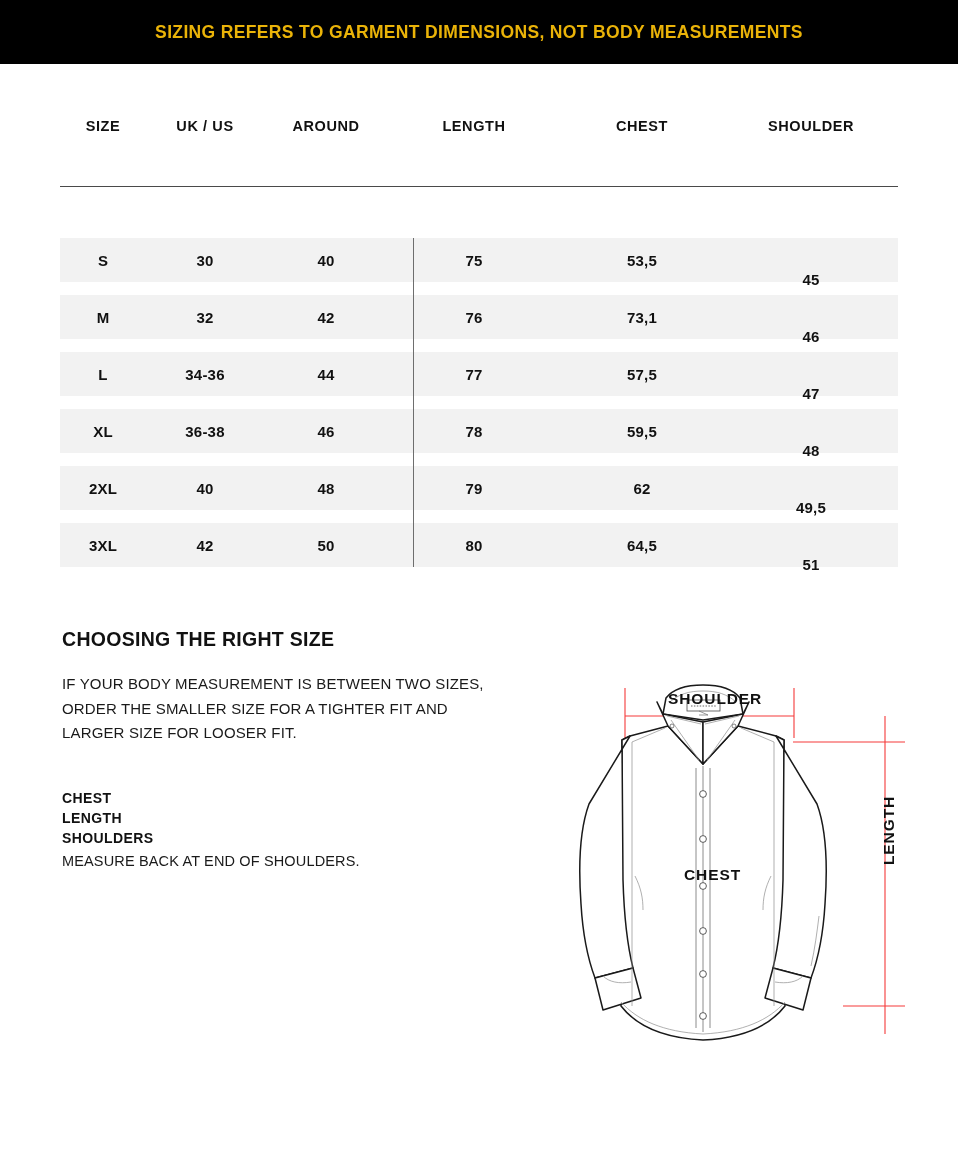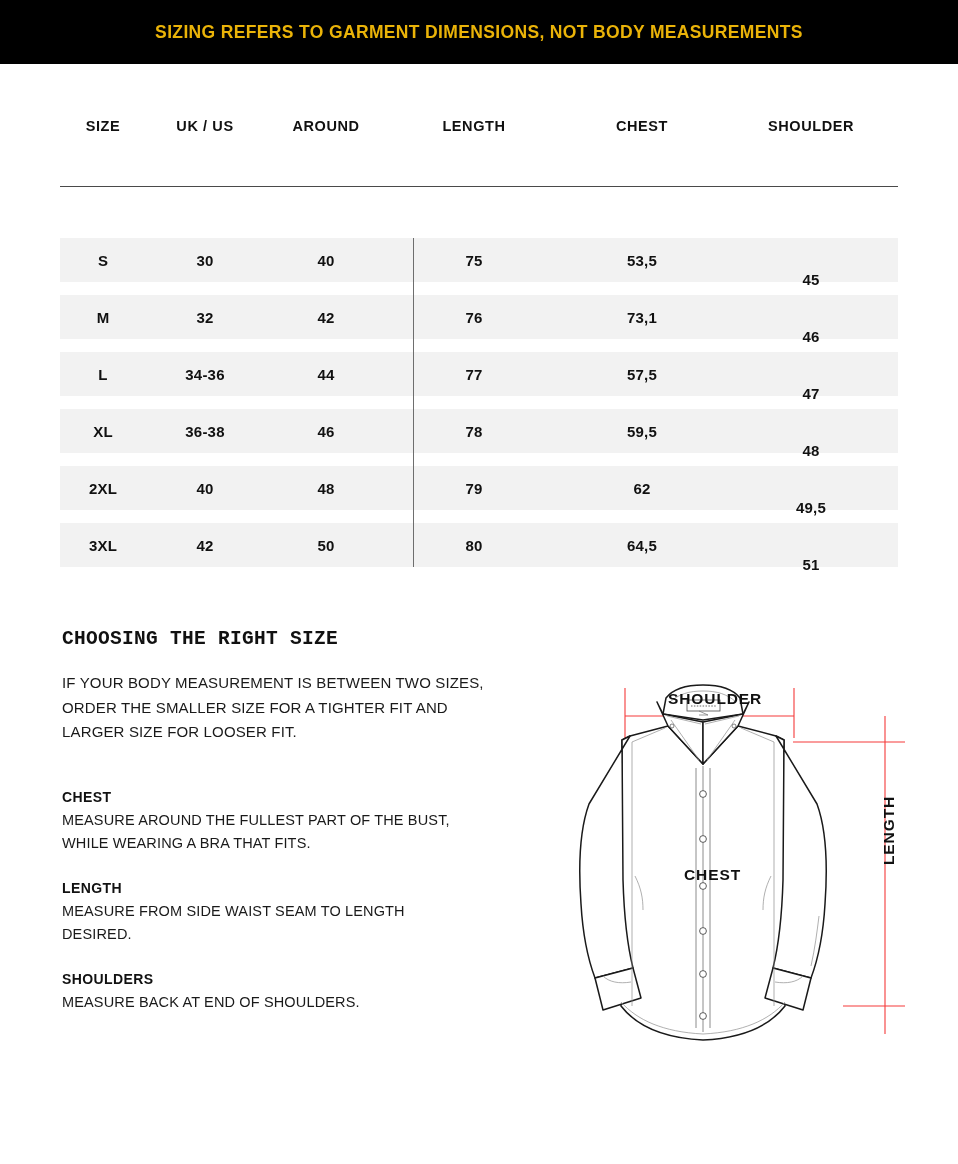--- a/index.html
+++ b/index.html
@@ -116,21 +116,20 @@
     left: 62px;
     top: 628px;
     width: 500px;
   }
   .h2 {
     font-size: 19.5px;
     font-weight: bold;
     letter-spacing: 0.3px;
     margin: 0 0 21px 0;
     color: #111;
-    font-family: Liberation Mono, monospace;
   }
   .para {
     font-size: 15px;
     line-height: 24.5px;
     letter-spacing: 0.15px;
     color: #1a1a1a;
     margin: 0;
   }
   .block-gap { height: 44px; }
   .h2b {
@@ -288,32 +287,24 @@
     <span>IF YOUR BODY MEASUREMENT IS BETWEEN TWO SIZES,</span><br>
     <span>ORDER THE SMALLER SIZE FOR A TIGHTER FIT AND</span><br>
     <span>LARGER SIZE FOR LOOSER FIT.</span>
   </p>
 
   <div class="block-gap"></div>
 
 
   <div>
     <div class="sub">CHEST</div>
-    <p class="subpara">
-      <span>MEASURE AROUND THE FULLEST PART OF THE BUST,</span><br>
-      <span>WHILE WEARING A BRA THAT FITS.</span>
-    </p>
   </div>
 
   <div>
     <div class="sub">LENGTH</div>
-    <p class="subpara">
-      <span>MEASURE FROM SIDE WAIST SEAM TO LENGTH</span><br>
-      <span>DESIRED.</span>
-    </p>
   </div>
 
   <div>
     <div class="sub">SHOULDERS</div>
     <p class="subpara last">
       <span>MEASURE BACK AT END OF SHOULDERS.</span>
     </p>
   </div>
 
 </div>

